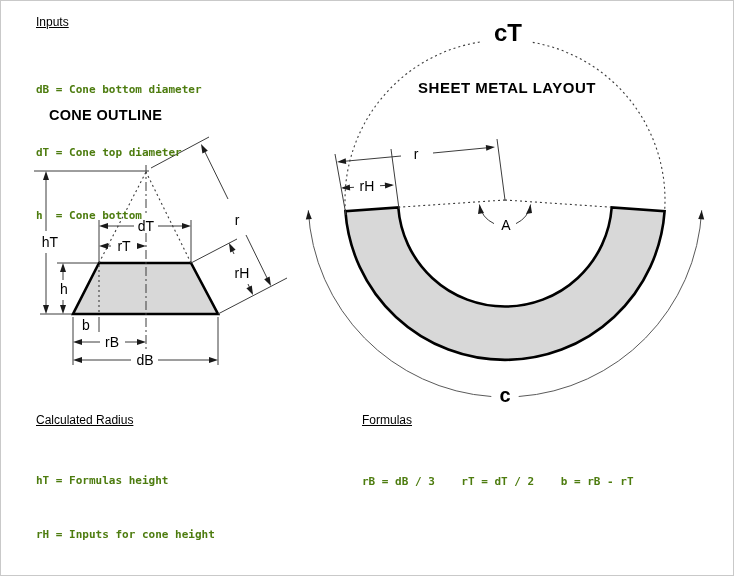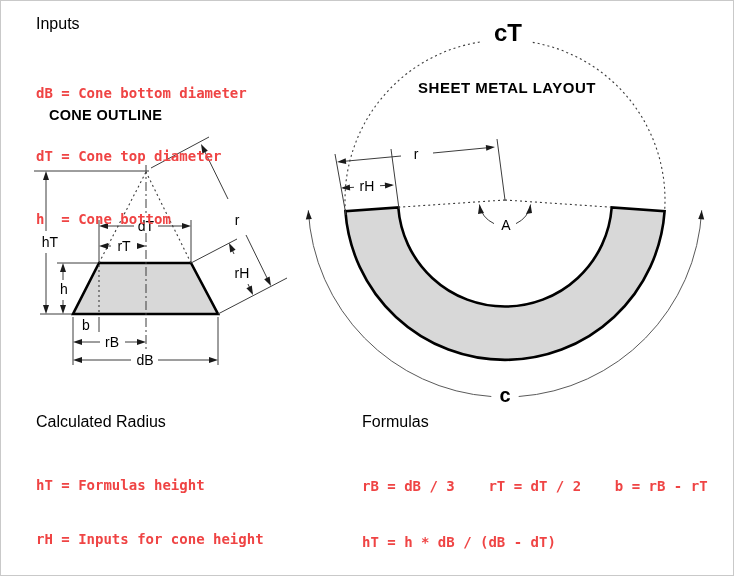--- a/index.html
+++ b/index.html
@@ -2,22 +2,22 @@
 <html><head>
 <meta charset="utf-8">
 <style>
   html,body{margin:0;padding:0;background:#fff;}
   .page{
     position:relative;width:734px;height:576px;box-sizing:border-box;
     background:#fff;border:1px solid #c9c9c9;overflow:hidden;
     font-family:"Liberation Sans",sans-serif;color:#000;
   }
   .abs{position:absolute;}
-  .section-title{font-size:16px;font-weight:normal;color:#000;}
-  .mono-lines{font-family:"DejaVu Sans Mono","Liberation Mono",monospace;font-weight:bold;font-size:14px;color:#ef4444;white-space:pre;}
+  .section-title{font-size:12px;font-weight:normal;text-decoration:underline;color:#000;}
+  .mono-lines{font-family:"DejaVu Sans Mono","Liberation Mono",monospace;font-weight:bold;font-size:11px;color:#4d7c0f;white-space:pre;}
   .inputs-block{left:35px;top:14px;}
   .inputs-block .mono-lines{margin-top:8px;line-height:21px;}
   .cone-outline-title{left:48px;top:106px;font-size:14.5px;font-weight:bold;letter-spacing:.3px;}
   .calc-block{left:35px;top:412px;}
   .calc-block .mono-lines{margin-top:9px;line-height:18px;}
   .formulas-block{left:361px;top:412px;}
   .formulas-block .mono-lines{margin-top:9px;line-height:18.5px;}
   svg{position:absolute;left:0;top:0;}
   .thin{stroke:#3c3c3c;stroke-width:1;fill:none;}
   .dotl{stroke:#3c3c3c;stroke-width:1.1;fill:none;stroke-dasharray:2 3;}
@@ -183,20 +183,19 @@
       
       
       
     </div>
   </div>
 
   <div class="abs formulas-block">
     <div class="section-title">Formulas</div>
     <div class="mono-lines">
       <div>rB = dB / 3    rT = dT / 2    b = rB - rT</div>
-      <div>hT = h * dB / (dB - dT)</div>
       
       
       
     </div>
   </div>
 
 </div>
 
 </body></html>

